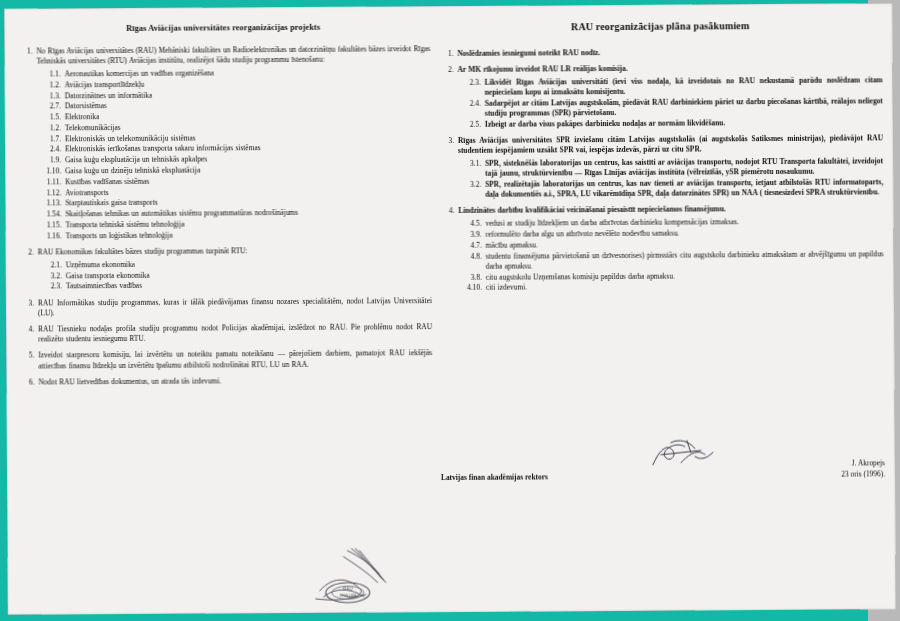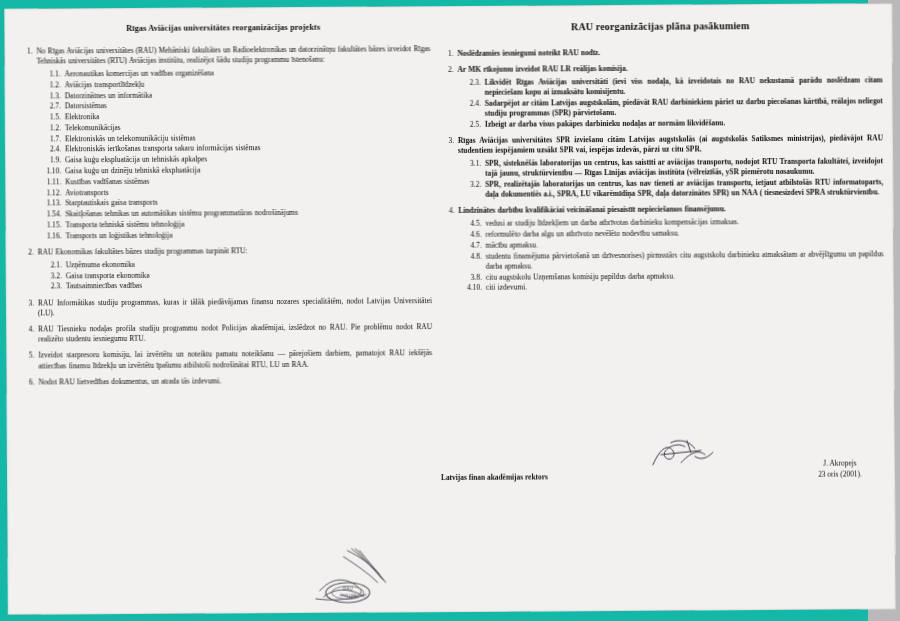--- a/index.html
+++ b/index.html
@@ -104,21 +104,21 @@
     top: 454px;
     width: 444px;
     font-size: 7.4px;
   }
   .sig-row {
     display: flex;
     justify-content: space-between;
     align-items: flex-end;
   }
   .sig-left { width: 150px; font-weight: bold; }
-  .sig-right { width: 90px; text-align: center; line-height: 11px; }
+  .sig-right { width: 90px; text-align: right; line-height: 11px; }
   .scribble-r {
     position: absolute;
     left: 200px;
     top: -22px;
     width: 90px;
     height: 34px;
     opacity: 0.85;
   }
   
   .stamp {
@@ -301,21 +301,21 @@
         <div class="row r1">
           <div class="num">4.</div>
           <div class="txt b">Lindzinātes darbību kvalifikāciai veicināšanai piesaistīt nepieciešamos finansējumu.</div>
         </div>
         <div class="sub-list">
           <div class="row r3">
               <div class="num">4.5.</div>
               <div class="txt">vedusi ar studiju līdzekļiem un darba atbrīvotas darbinieku kompensācijas izmaksas.</div>
             </div>
           <div class="row r3">
-              <div class="num">4.6.</div>
+              <div class="num">3.9.</div>
               <div class="txt">reformulēto darba algu un atbrīvoto nevēlēto nodevību samaksu.</div>
             </div>
           <div class="row r3">
               <div class="num">4.7.</div>
               <div class="txt">mācību apmaksu.</div>
             </div>
           <div class="row r3">
               <div class="num">4.8.</div>
               <div class="txt">studentu finansējuma pārvietošanā un dzīvesnorises) pirmsstārs citu augstskolu darbinieku atmaksātam ar abvējšīgumu un papildus darba apmaksu.</div>
             </div>
@@ -328,21 +328,21 @@
               <div class="txt">citi izdevumi.</div>
             </div>
         </div>
       </div>
 
       <div class="sig-block">
         <div class="sig-row">
           <div class="sig-left">Latvijas finan akadēmijas rektors</div>
           <div class="sig-right">
             <div>J. Akropejs</div>
-            <div>23 oris (2001).</div>
+            <div>23 oris (1996).</div>
           </div>
         </div>
         <div class="scribble-r">
           <svg width="90" height="34" viewBox="0 0 90 34">
             <g fill="none" stroke="#1a1a2e" stroke-width="1" stroke-linecap="round">
               <path d="M12 28 C18 14, 26 6, 32 14 C36 20, 28 26, 24 20 C20 14, 34 4, 44 10"></path>
               <path d="M30 6 C38 2, 48 4, 54 12"></path>
               <path d="M40 26 C48 18, 56 12, 64 18"></path>
               <path d="M20 18 L60 14"></path>
               <path d="M46 4 L50 16"></path>

